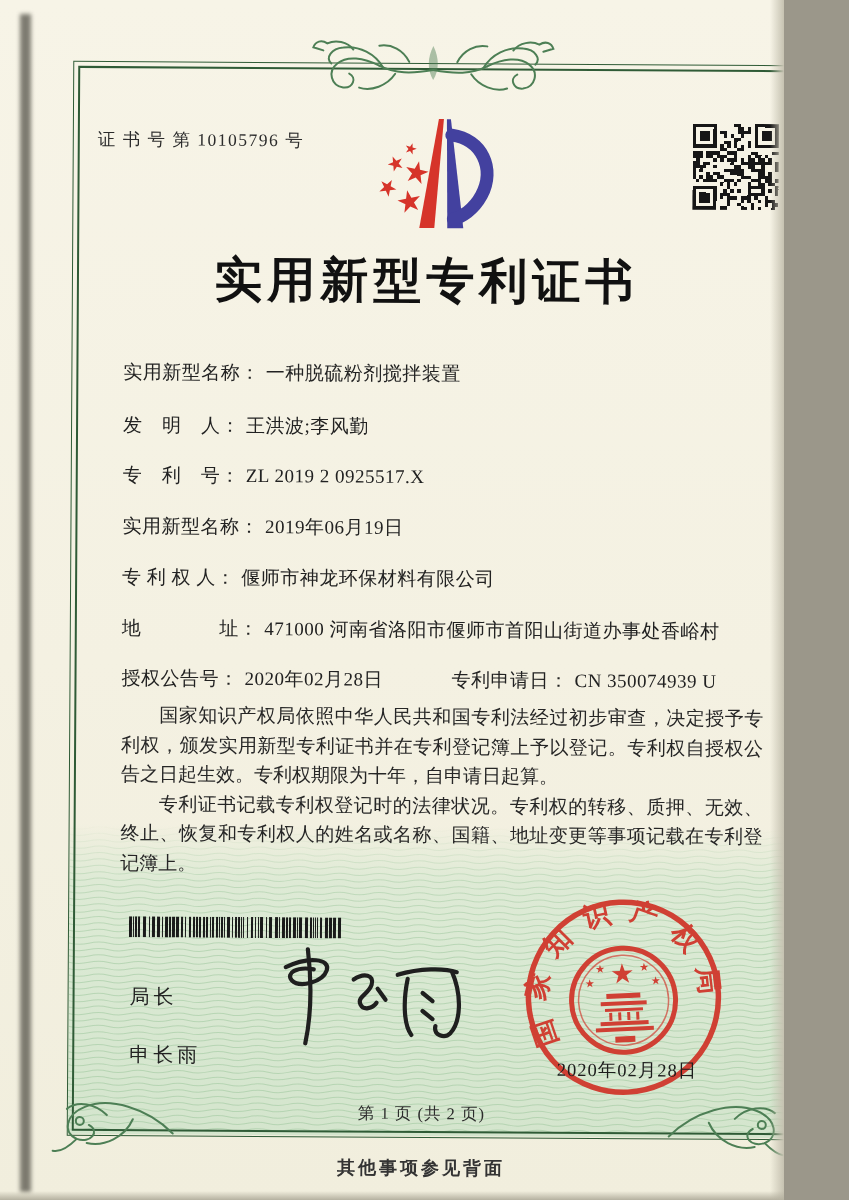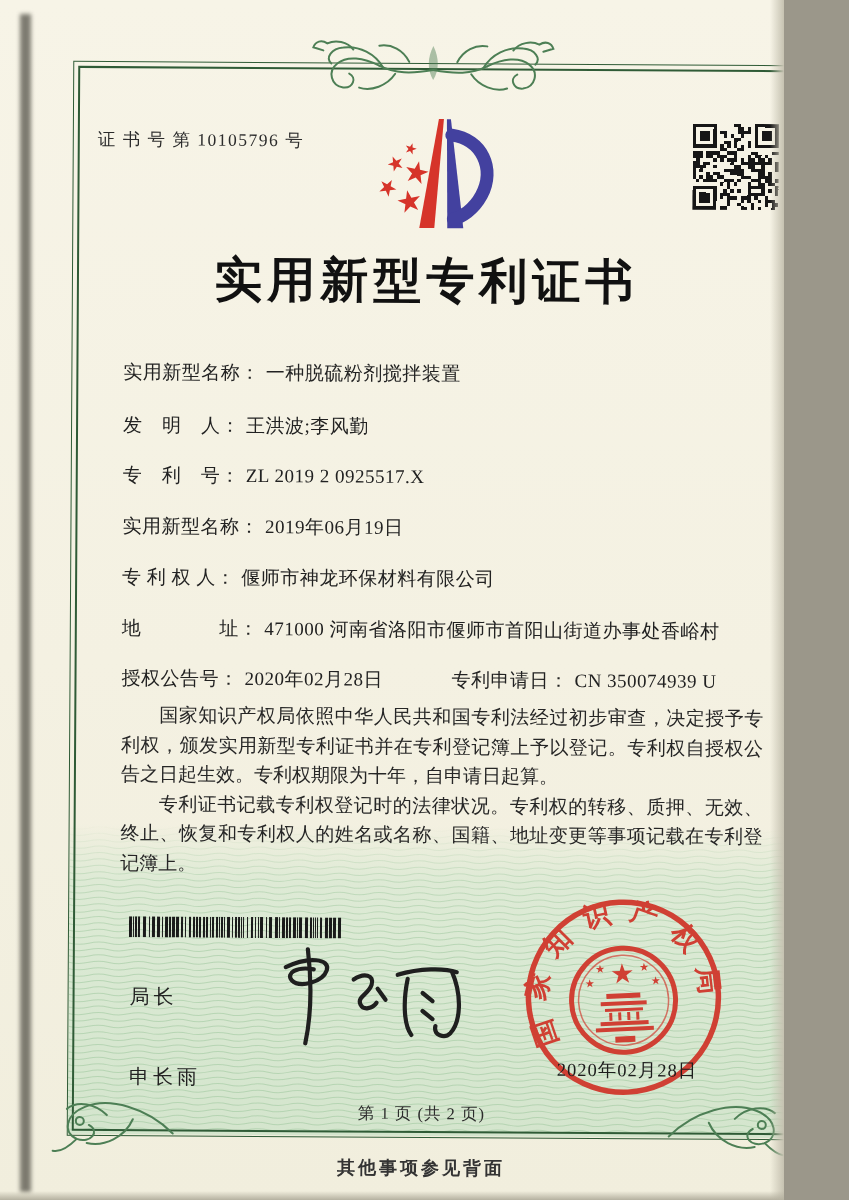--- a/index.html
+++ b/index.html
@@ -547,21 +547,21 @@
         <rect x="186" y="0" width="1" height="21" fill="#1a1a1a"></rect>
         <rect x="188" y="0" width="1" height="21" fill="#1a1a1a"></rect>
         <rect x="191" y="0" width="2" height="21" fill="#1a1a1a"></rect>
         <rect x="196" y="0" width="3" height="21" fill="#1a1a1a"></rect>
         <rect x="200" y="0" width="3" height="21" fill="#1a1a1a"></rect>
         <rect x="204" y="0" width="3" height="21" fill="#1a1a1a"></rect>
         <rect x="209" y="0" width="3" height="21" fill="#1a1a1a"></rect>
       </svg>
 
     <div class="abs signer" style="top:985px;">局长</div>
-    <div class="abs signer" style="top:1065px;">申长雨</div>
+    <div class="abs signer" style="top:1043px;">申长雨</div>
 
     <svg class="abs sig-svg" width="215" height="108" viewBox="0 0 215 108">
       <g fill="none" stroke="#1f1f1f" stroke-width="4.2" stroke-linecap="round">
         <path d="M30,24 C52,13 75,15 71,27 C67,39 44,45 36,37 C30,30 41,23 58,26"></path>
         <path d="M52,6 C55,30 57,66 50,100"></path>
         <path d="M98,36 C108,29 119,31 116,41 C113,51 101,53 105,61 C108,67 117,65 121,59"></path>
         <path d="M122,45 l8,11"></path>
         <path d="M142,31 C164,24 189,24 201,28"></path>
         <path d="M152,35 C147,60 149,82 156,91"></path>
         <path d="M196,27 C207,52 205,78 195,89 C189,95 178,91 180,82"></path>

